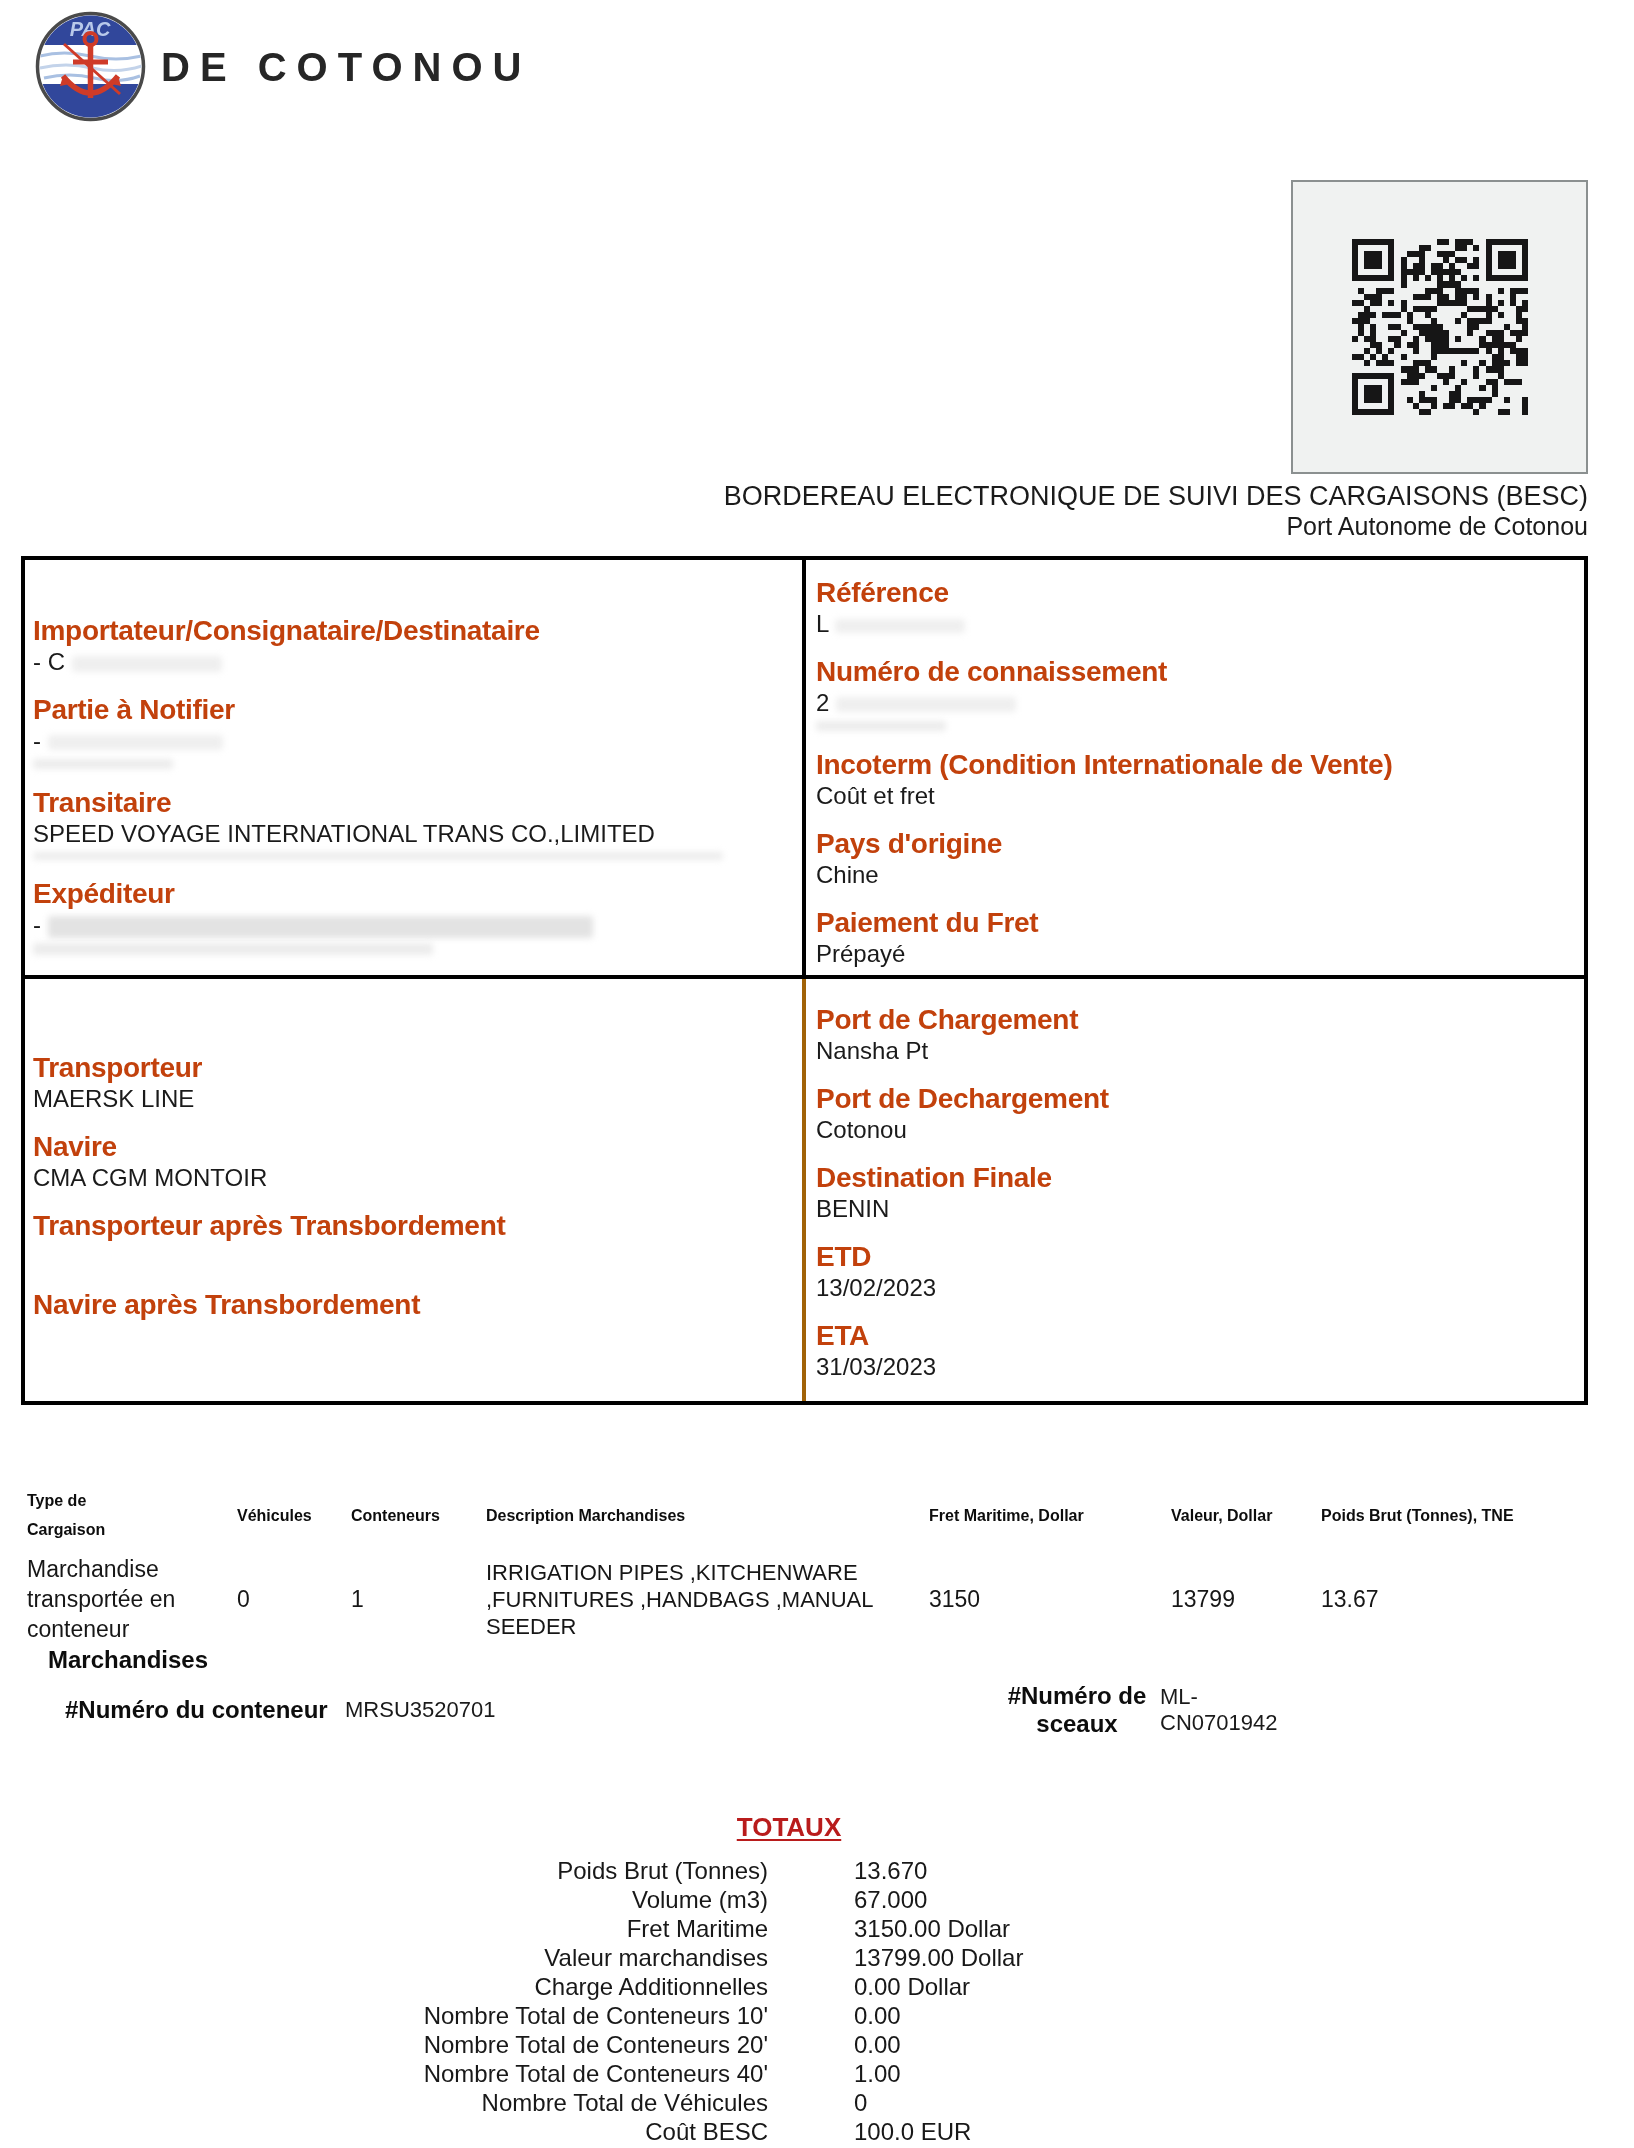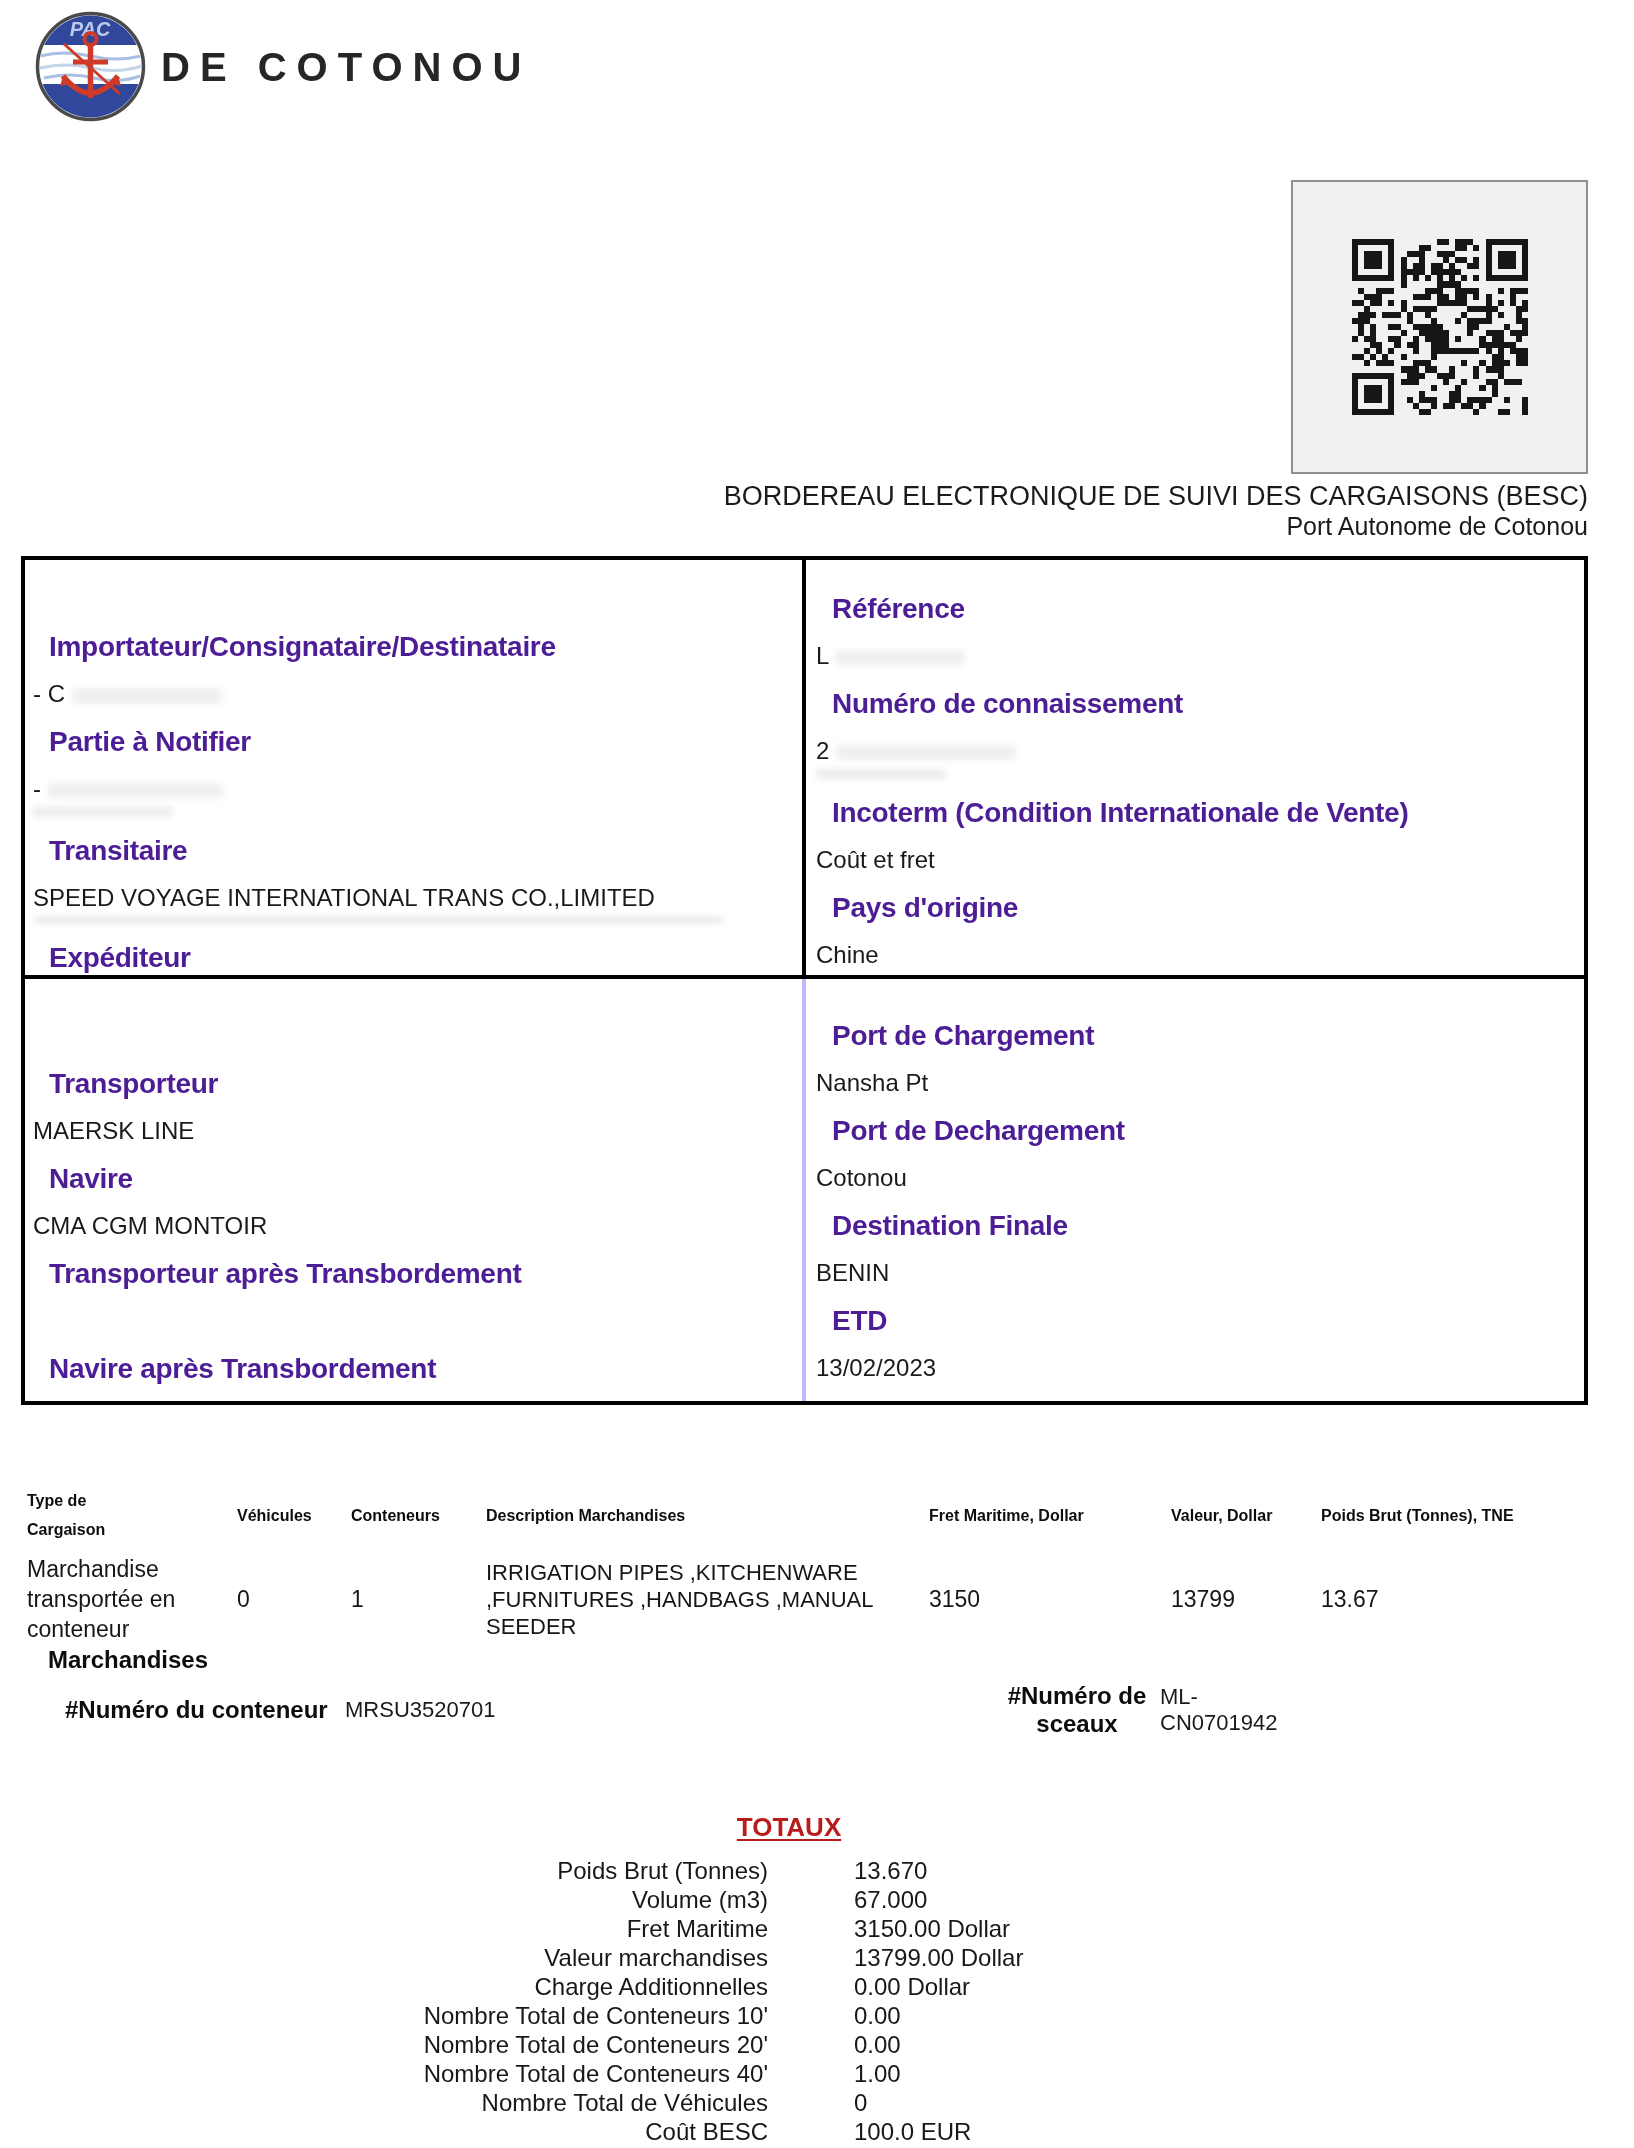--- a/index.html
+++ b/index.html
@@ -31,24 +31,24 @@
   
   .main-table{
     position:absolute;left:21px;top:556px;width:1567px;height:849px;
     border:4px solid #000;box-sizing:border-box;
     display:grid;grid-template-columns:781px 1fr;grid-template-rows:419px 1fr;
     background:#fff;
   }
   .cell{box-sizing:border-box;overflow:hidden;}
   .cell-tl{border-right:4px solid #000;border-bottom:4px solid #000;padding:54px 14px 0 8px;}
   .cell-tr{border-bottom:4px solid #000;padding:16px 14px 0 10px;}
-  .cell-bl{border-right:4px solid #c4b5fd;padding:72px 14px 0 8px;}
+  .cell-bl{border-right:4px solid #a16207;padding:72px 14px 0 8px;}
   .cell-br{padding:24px 14px 0 10px;}
   .field{margin-bottom:17px;}
-  .field h3{margin:16px;font-size:28px;line-height:33px;font-weight:bold;color:#4c1d95;letter-spacing:-0.3px;}
+  .field h3{margin:0;font-size:28px;line-height:33px;font-weight:bold;color:#c2410c;letter-spacing:-0.3px;}
   .field .val{font-size:24px;line-height:29px;min-height:29px;color:#1a1a1a;}
   .smudge{display:inline-block;vertical-align:middle;border-radius:3px;background:#e3e3e3;filter:blur(3px);}
   .smudge.light{background:#efefef;}
   .smudge-line{display:block;border-radius:3px;background:#ececec;filter:blur(3px);margin-top:4px;}
   
   .cargo-section{position:absolute;left:20px;top:1486px;width:1594px;}
   .t-grid{display:grid;grid-template-columns:210px 114px 135px 443px 242px 150px auto;padding-left:7px;align-items:center;}
   .t-head{font-weight:bold;font-size:16px;line-height:29px;color:#0d0d0d;}
   .t-head .w1{max-width:130px;display:block;}
   .t-head .w6{max-width:110px;display:block;}

